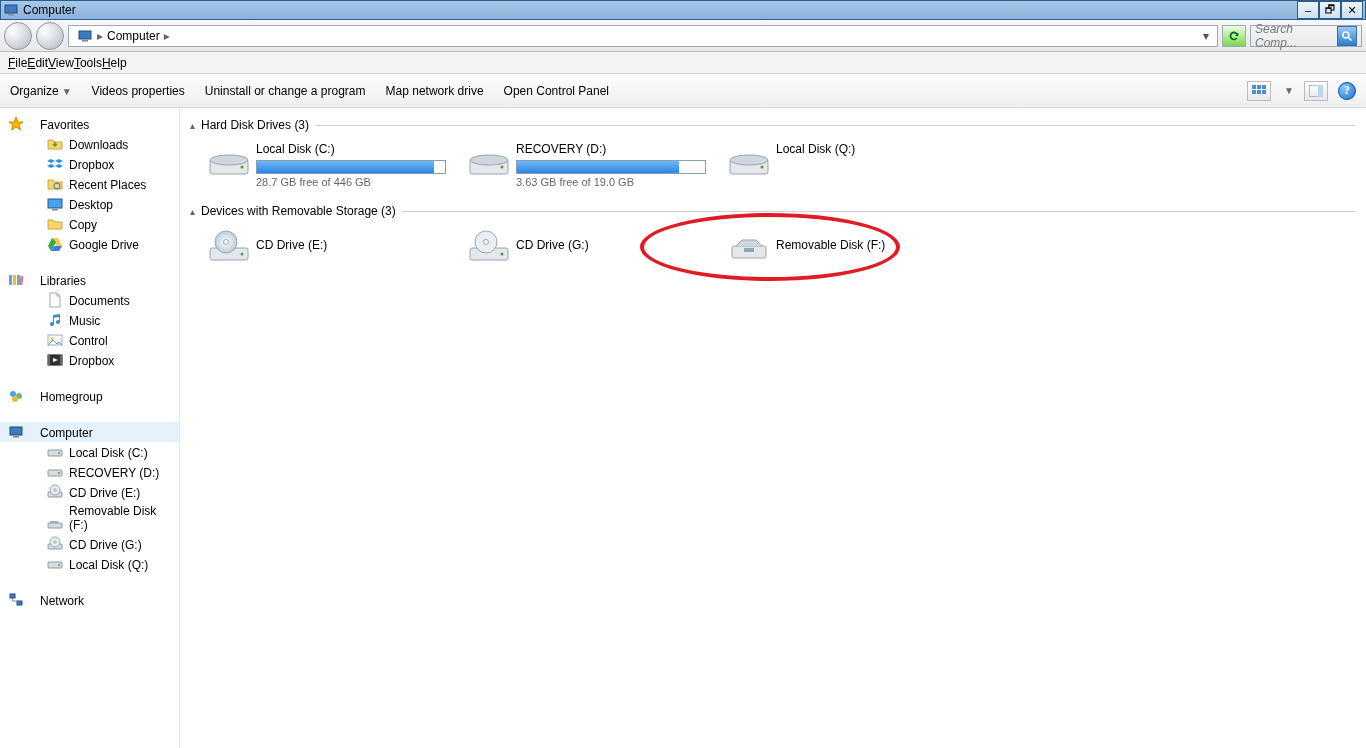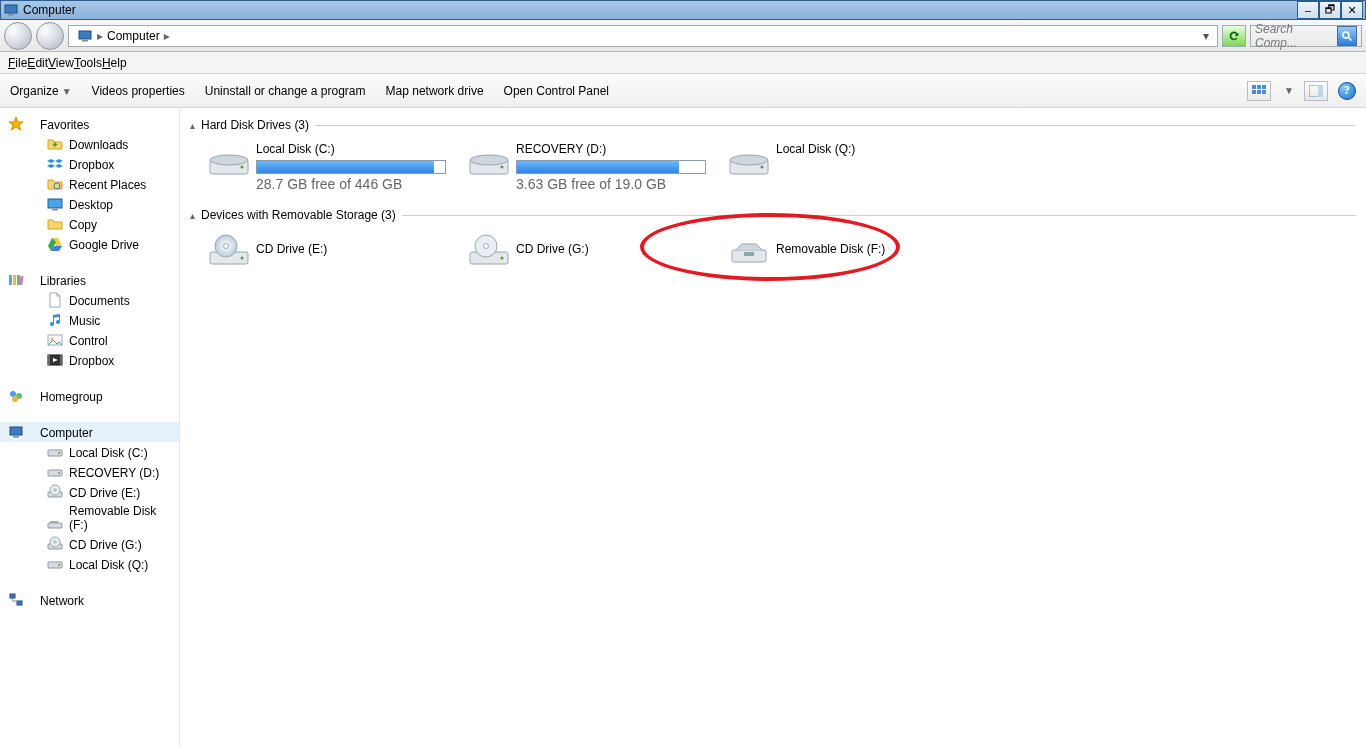--- a/index.html
+++ b/index.html
@@ -151,21 +151,21 @@
 .capbar {
   width: 190px; height: 14px;
   border:1px solid #8a9db0;
   background:#fff;
   position:relative;
 }
 .capbar .fill {
   position:absolute; left:0; top:0; bottom:0;
   background: linear-gradient(#6fb8ff,#2d86e0);
 }
-.freetext { font-size:14px; color:#666; margin-top:2px; }
+.freetext { font-size:11px; color:#666; margin-top:2px; }
 .annot-ellipse {
   position:absolute;
   border: 4px solid #e01b24;
   border-radius: 50%;
   pointer-events: none;
 }
 
 svg { display:block; }
 </style>
 </head>

